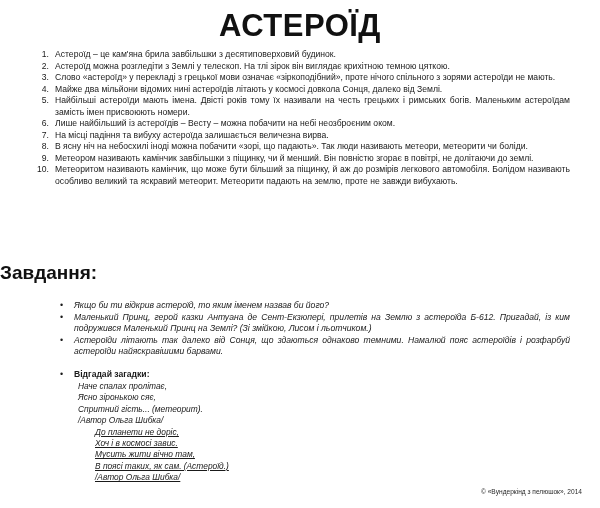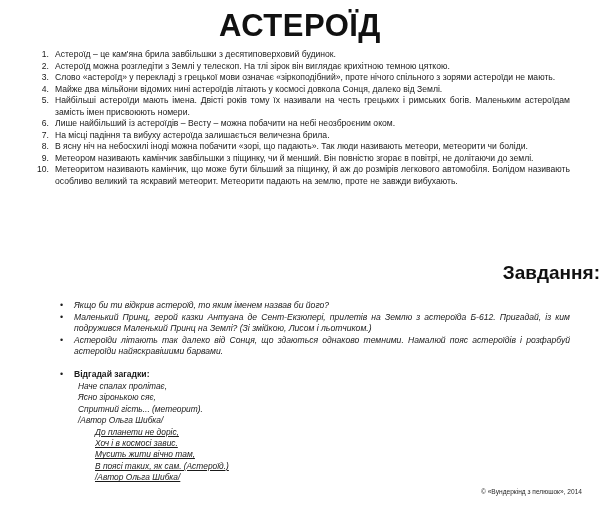--- a/index.html
+++ b/index.html
@@ -67,21 +67,21 @@
     line-height: 11.55px;
     hyphens: manual;
   }
 
   
   .tasks-title {
     position: absolute;
     left: 0;
     top: 262px;
     width: 600px;
-    text-align: right;
+    text-align: left;
     font-size: 19px;
     font-weight: bold;
     line-height: 22px;
     color: #111111;
   }
 
   
   .tasks {
     position: absolute;
     left: 60px;
@@ -184,21 +184,21 @@
     <div class="fact-row">
       <span class="fact-num">5.</span>
       <span class="fact-text">Найбільші астероїди мають імена. Двісті років тому їх називали на честь грецьких і римських богів. Маленьким астероїдам замість імен присвоюють номери.</span>
     </div>
     <div class="fact-row">
       <span class="fact-num">6.</span>
       <span class="fact-text">Лише найбільший із астероїдів – Весту – можна побачити на небі неозброєним оком.</span>
     </div>
     <div class="fact-row">
       <span class="fact-num">7.</span>
-      <span class="fact-text">На місці падіння та вибуху астероїда залишається величезна брила.</span>
+      <span class="fact-text">На місці падіння та вибуху астероїда залишається величезна вирва.</span>
     </div>
     <div class="fact-row">
       <span class="fact-num">8.</span>
       <span class="fact-text">В ясну ніч на небосхилі іноді можна побачити «зорі, що падають». Так люди називають метеори, метеорити чи боліди.</span>
     </div>
     <div class="fact-row">
       <span class="fact-num">9.</span>
       <span class="fact-text">Метеором називають камінчик завбільшки з піщинку, чи й менший. Він повністю згорає в повітрі, не долітаючи до землі.</span>
     </div>
     <div class="fact-row">

